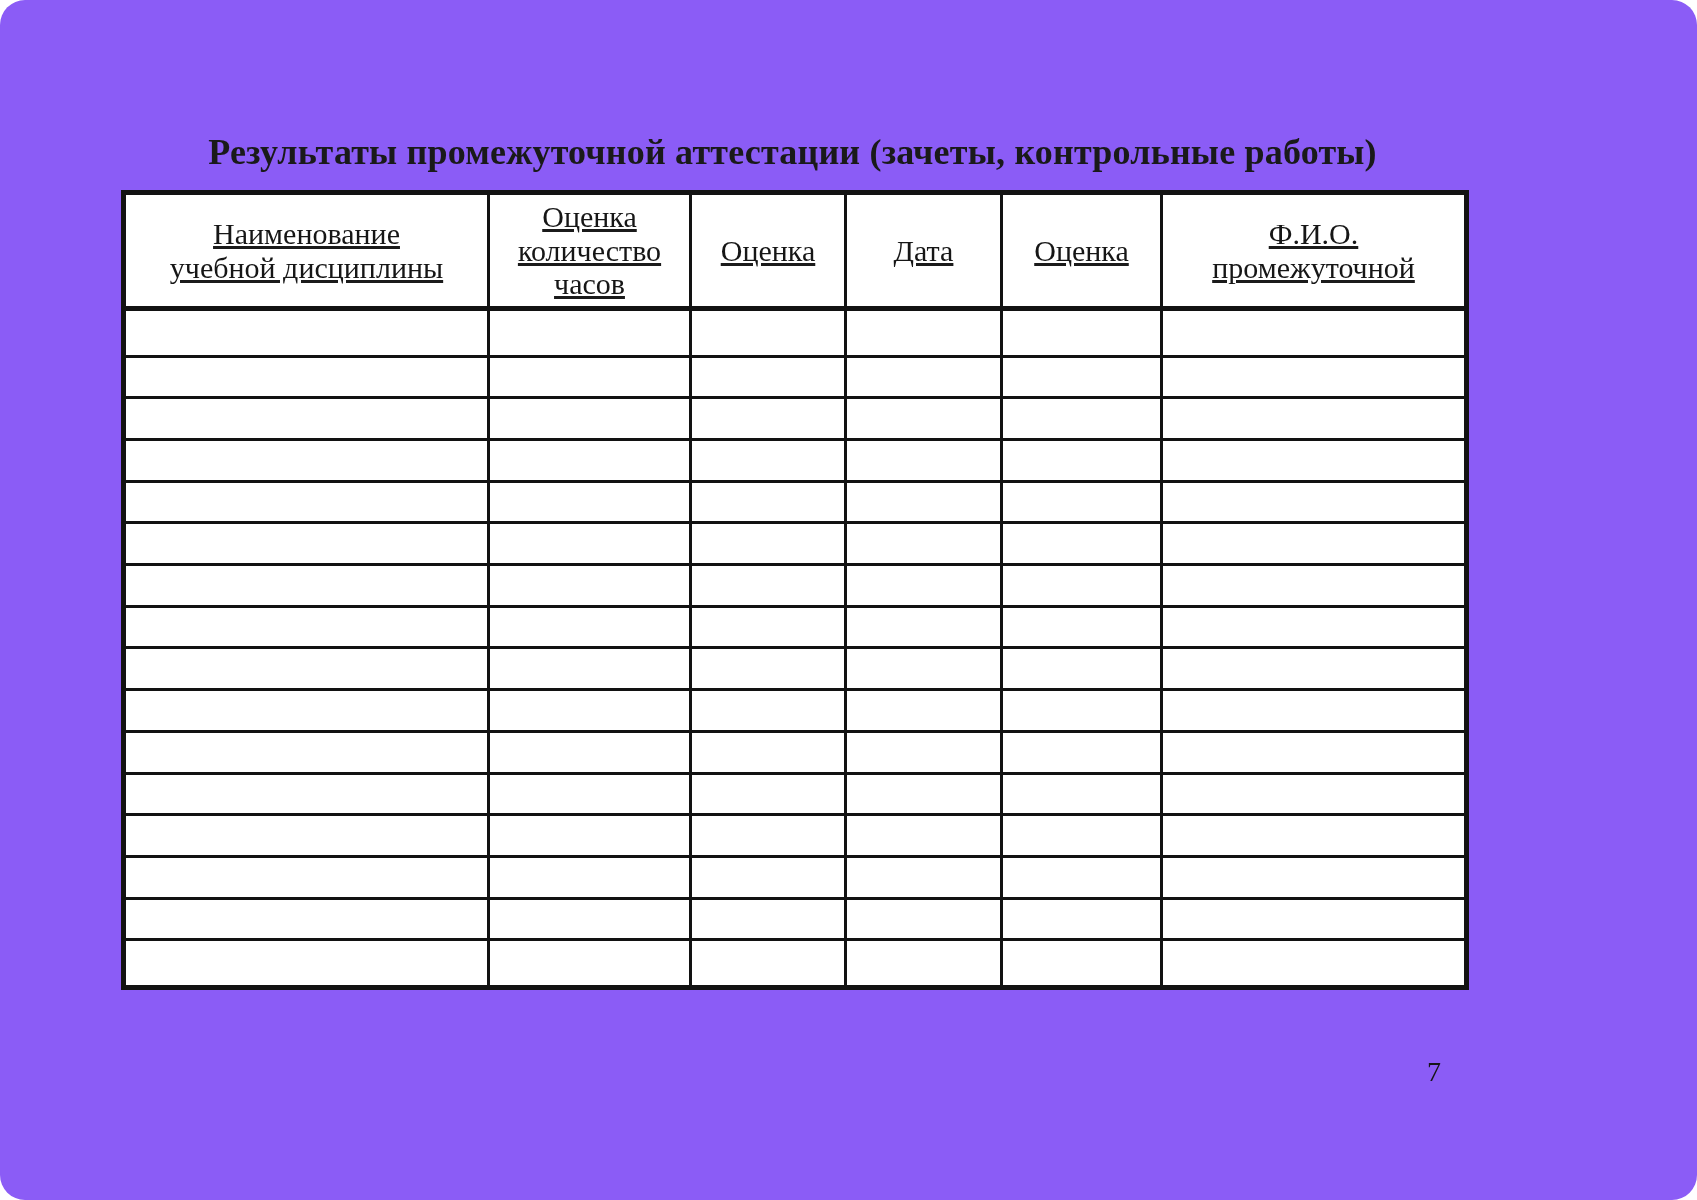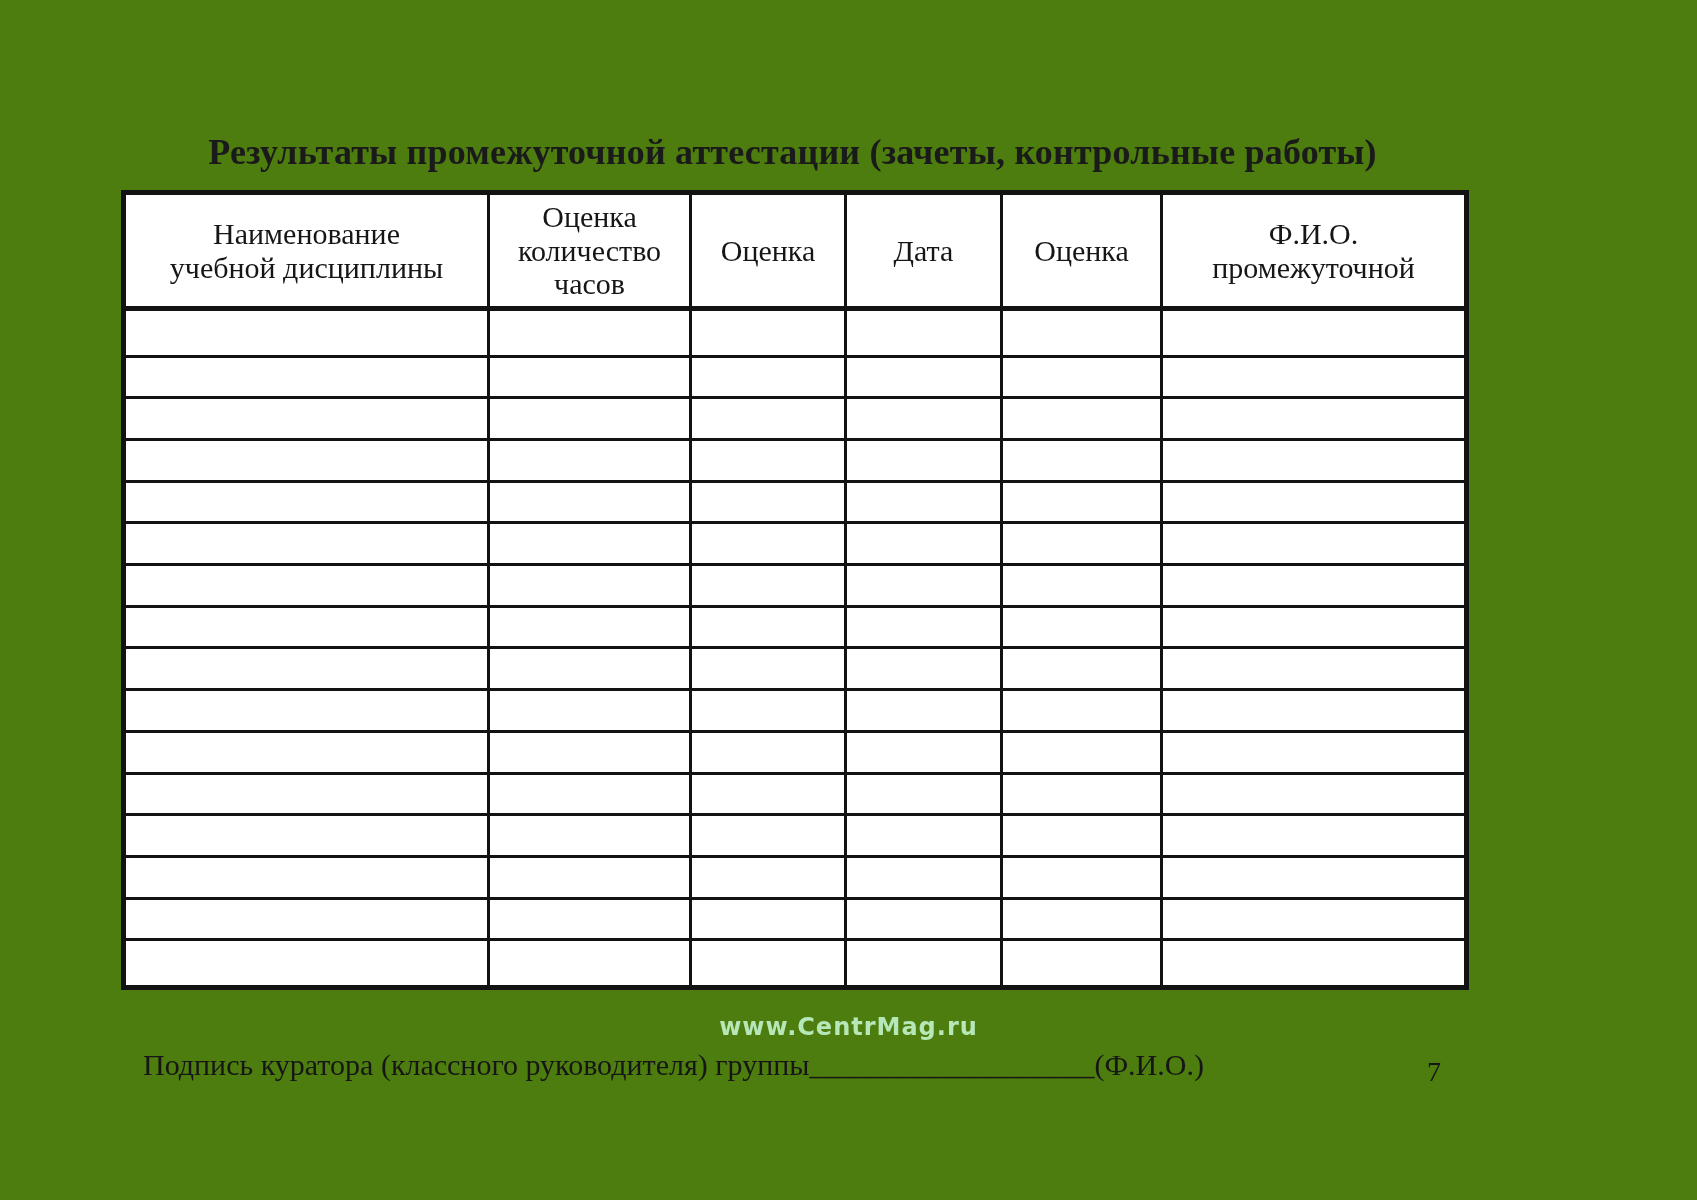--- a/index.html
+++ b/index.html
@@ -4,24 +4,25 @@
 <style>
   html, body {
     margin: 0;
     padding: 0;
     background: #ffffff;
   }
   .page {
     position: relative;
     width: 1697px;
     height: 1200px;
-    background: #4d7c0f;
+    background: #8b5cf6;
     overflow: hidden;
     font-family: "Liberation Serif", serif;
     color: #1b1b1b;
+    border-radius: 25px;
   }
   .doc-title {
     position: absolute;
     left: 121px;
     top: 132px;
     width: 1343px;
     text-align: center;
     font-family: "Liberation Serif", serif;
     font-weight: 700;
     font-size: 36px;
@@ -32,20 +33,21 @@
   }
   table.att-table {
     position: absolute;
     left: 121px;
     top: 190px;
     width: 1343px;
     height: 800px;
     border-collapse: collapse;
     table-layout: fixed;
     border: 5px solid #121212;
+    text-decoration: underline;
   }
   table.att-table th,
   table.att-table td {
     border: 3px solid #121212;
     padding: 2px 8px;
     background: #ffffff;
   }
   table.att-table thead tr {
     height: 116px;
   }
@@ -252,21 +254,17 @@
           <td></td>
           <td></td>
           <td></td>
           <td></td>
           <td></td>
           <td></td>
         </tr>
       </tbody>
   </table>
 
-  <div class="watermark">www.CentrMag.ru</div>
-
-  <div class="signature-row">
-    <span>Подпись куратора (классного руководителя) группы</span><span class="blank">___________________</span><span>(Ф.И.О.)</span>
-  </div>
+
 
   <div class="page-number">7</div>
 
 </div>
 
 </body></html>

